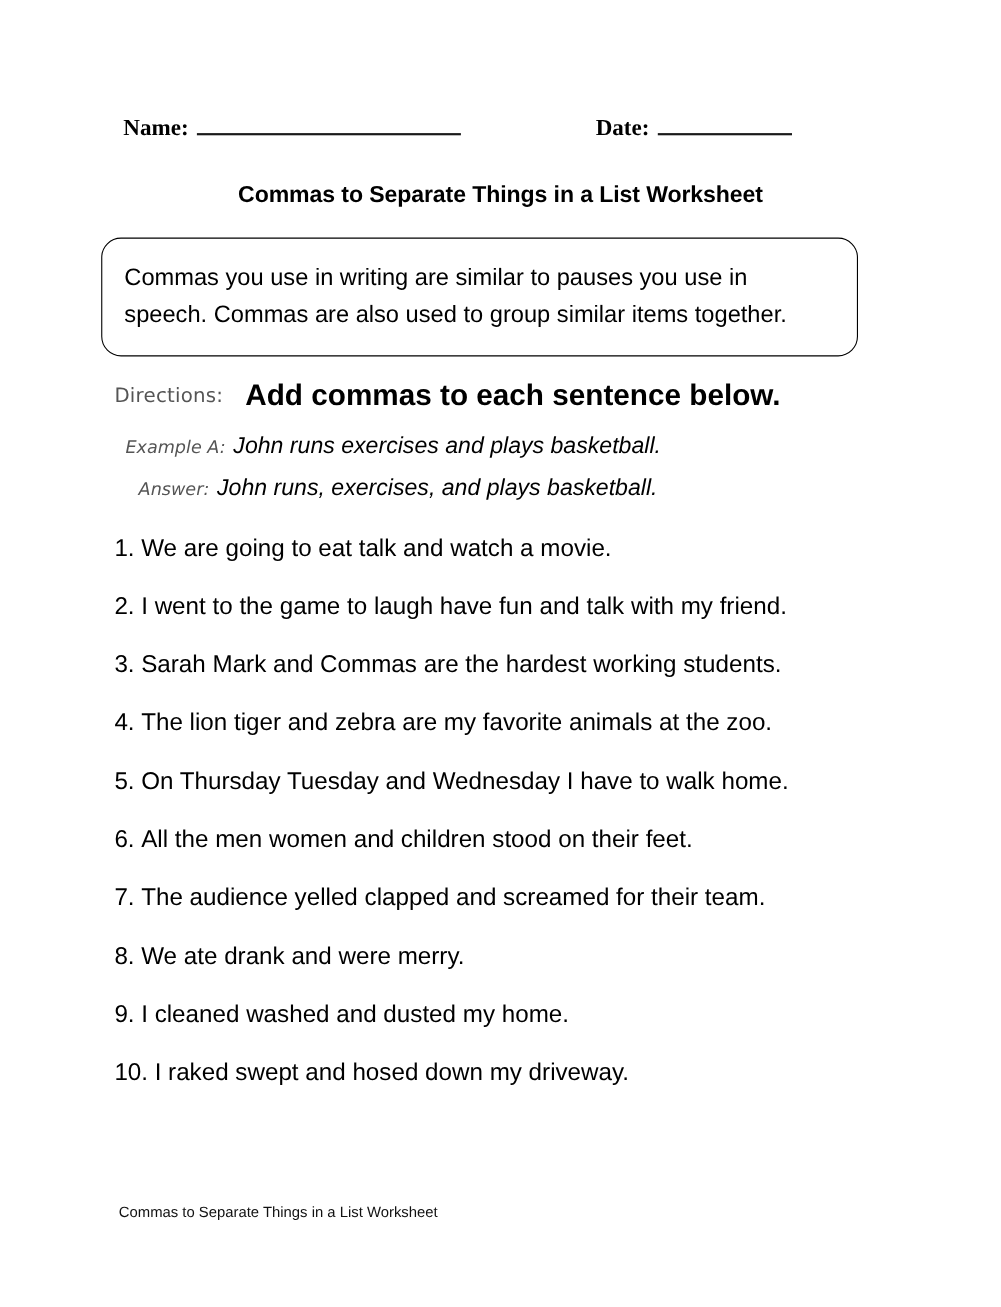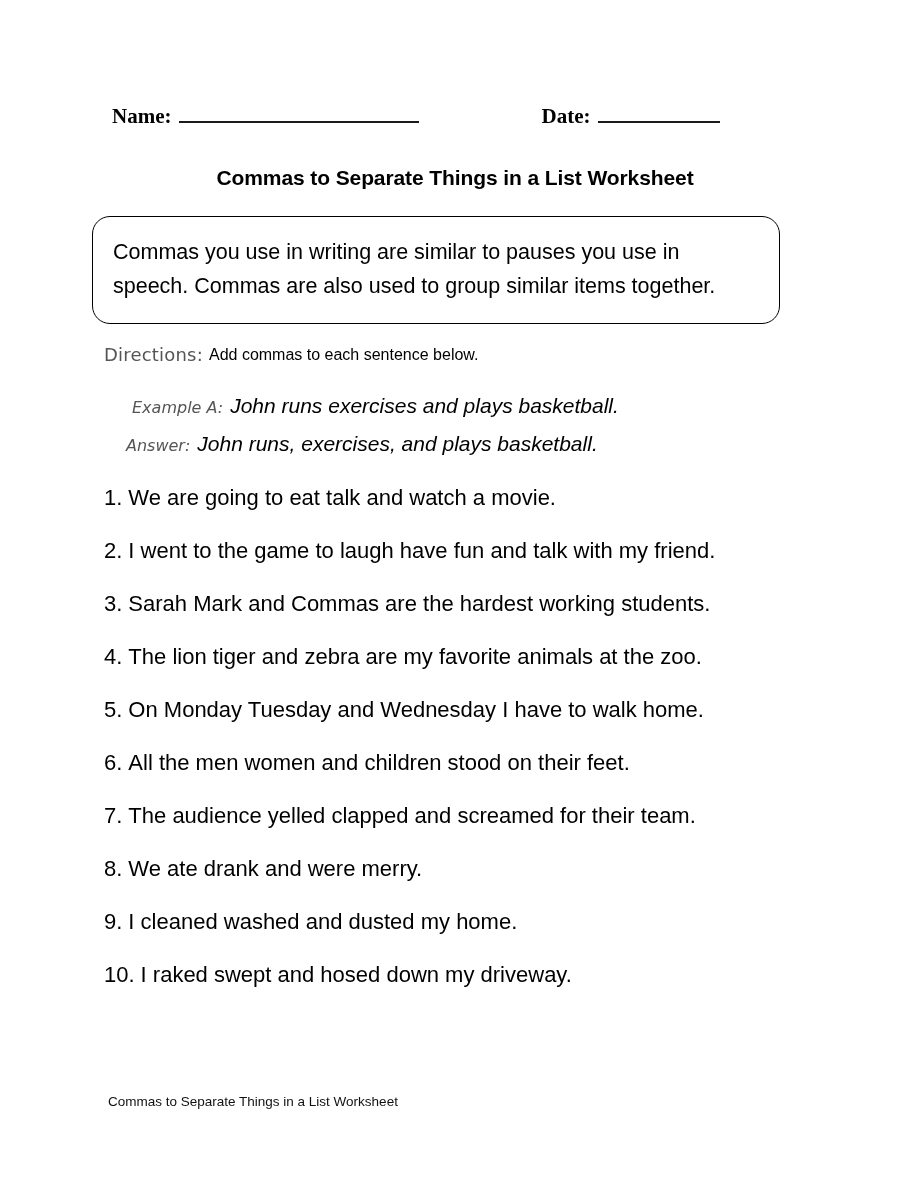--- a/index.html
+++ b/index.html
@@ -95,28 +95,29 @@
     display: flex;
     align-items: center;
   }
   .lbl-directions {
     font-family: "DejaVu Sans", sans-serif;
     font-size: 18px;
     color: #555555;
     letter-spacing: 0.2px;
   }
   .directions-text {
-    font-size: 16px;
-    margin-left: 6px;
+    font-size: 27px;
+    margin-left: 20px;
+    font-weight: bold;
   }
 
   
   .example {
     position: absolute;
-    left: 132px;
+    left: 114px;
     top: 394px;
     display: flex;
     align-items: baseline;
   }
   .answer {
     position: absolute;
     left: 126px;
     top: 432px;
     display: flex;
     align-items: baseline;
@@ -210,21 +211,21 @@
     <div class="q-row">
       <span class="q-num">3.</span>
       <span class="q-text">Sarah Mark and Commas are the hardest working students.</span>
     </div>
     <div class="q-row">
       <span class="q-num">4.</span>
       <span class="q-text">The lion tiger and zebra are my favorite animals at the zoo.</span>
     </div>
     <div class="q-row">
       <span class="q-num">5.</span>
-      <span class="q-text">On Monday Tuesday and Wednesday I have to walk home.</span>
+      <span class="q-text">On Thursday Tuesday and Wednesday I have to walk home.</span>
     </div>
     <div class="q-row">
       <span class="q-num">6.</span>
       <span class="q-text">All the men women and children stood on their feet.</span>
     </div>
     <div class="q-row">
       <span class="q-num">7.</span>
       <span class="q-text">The audience yelled clapped and screamed for their team.</span>
     </div>
     <div class="q-row">

